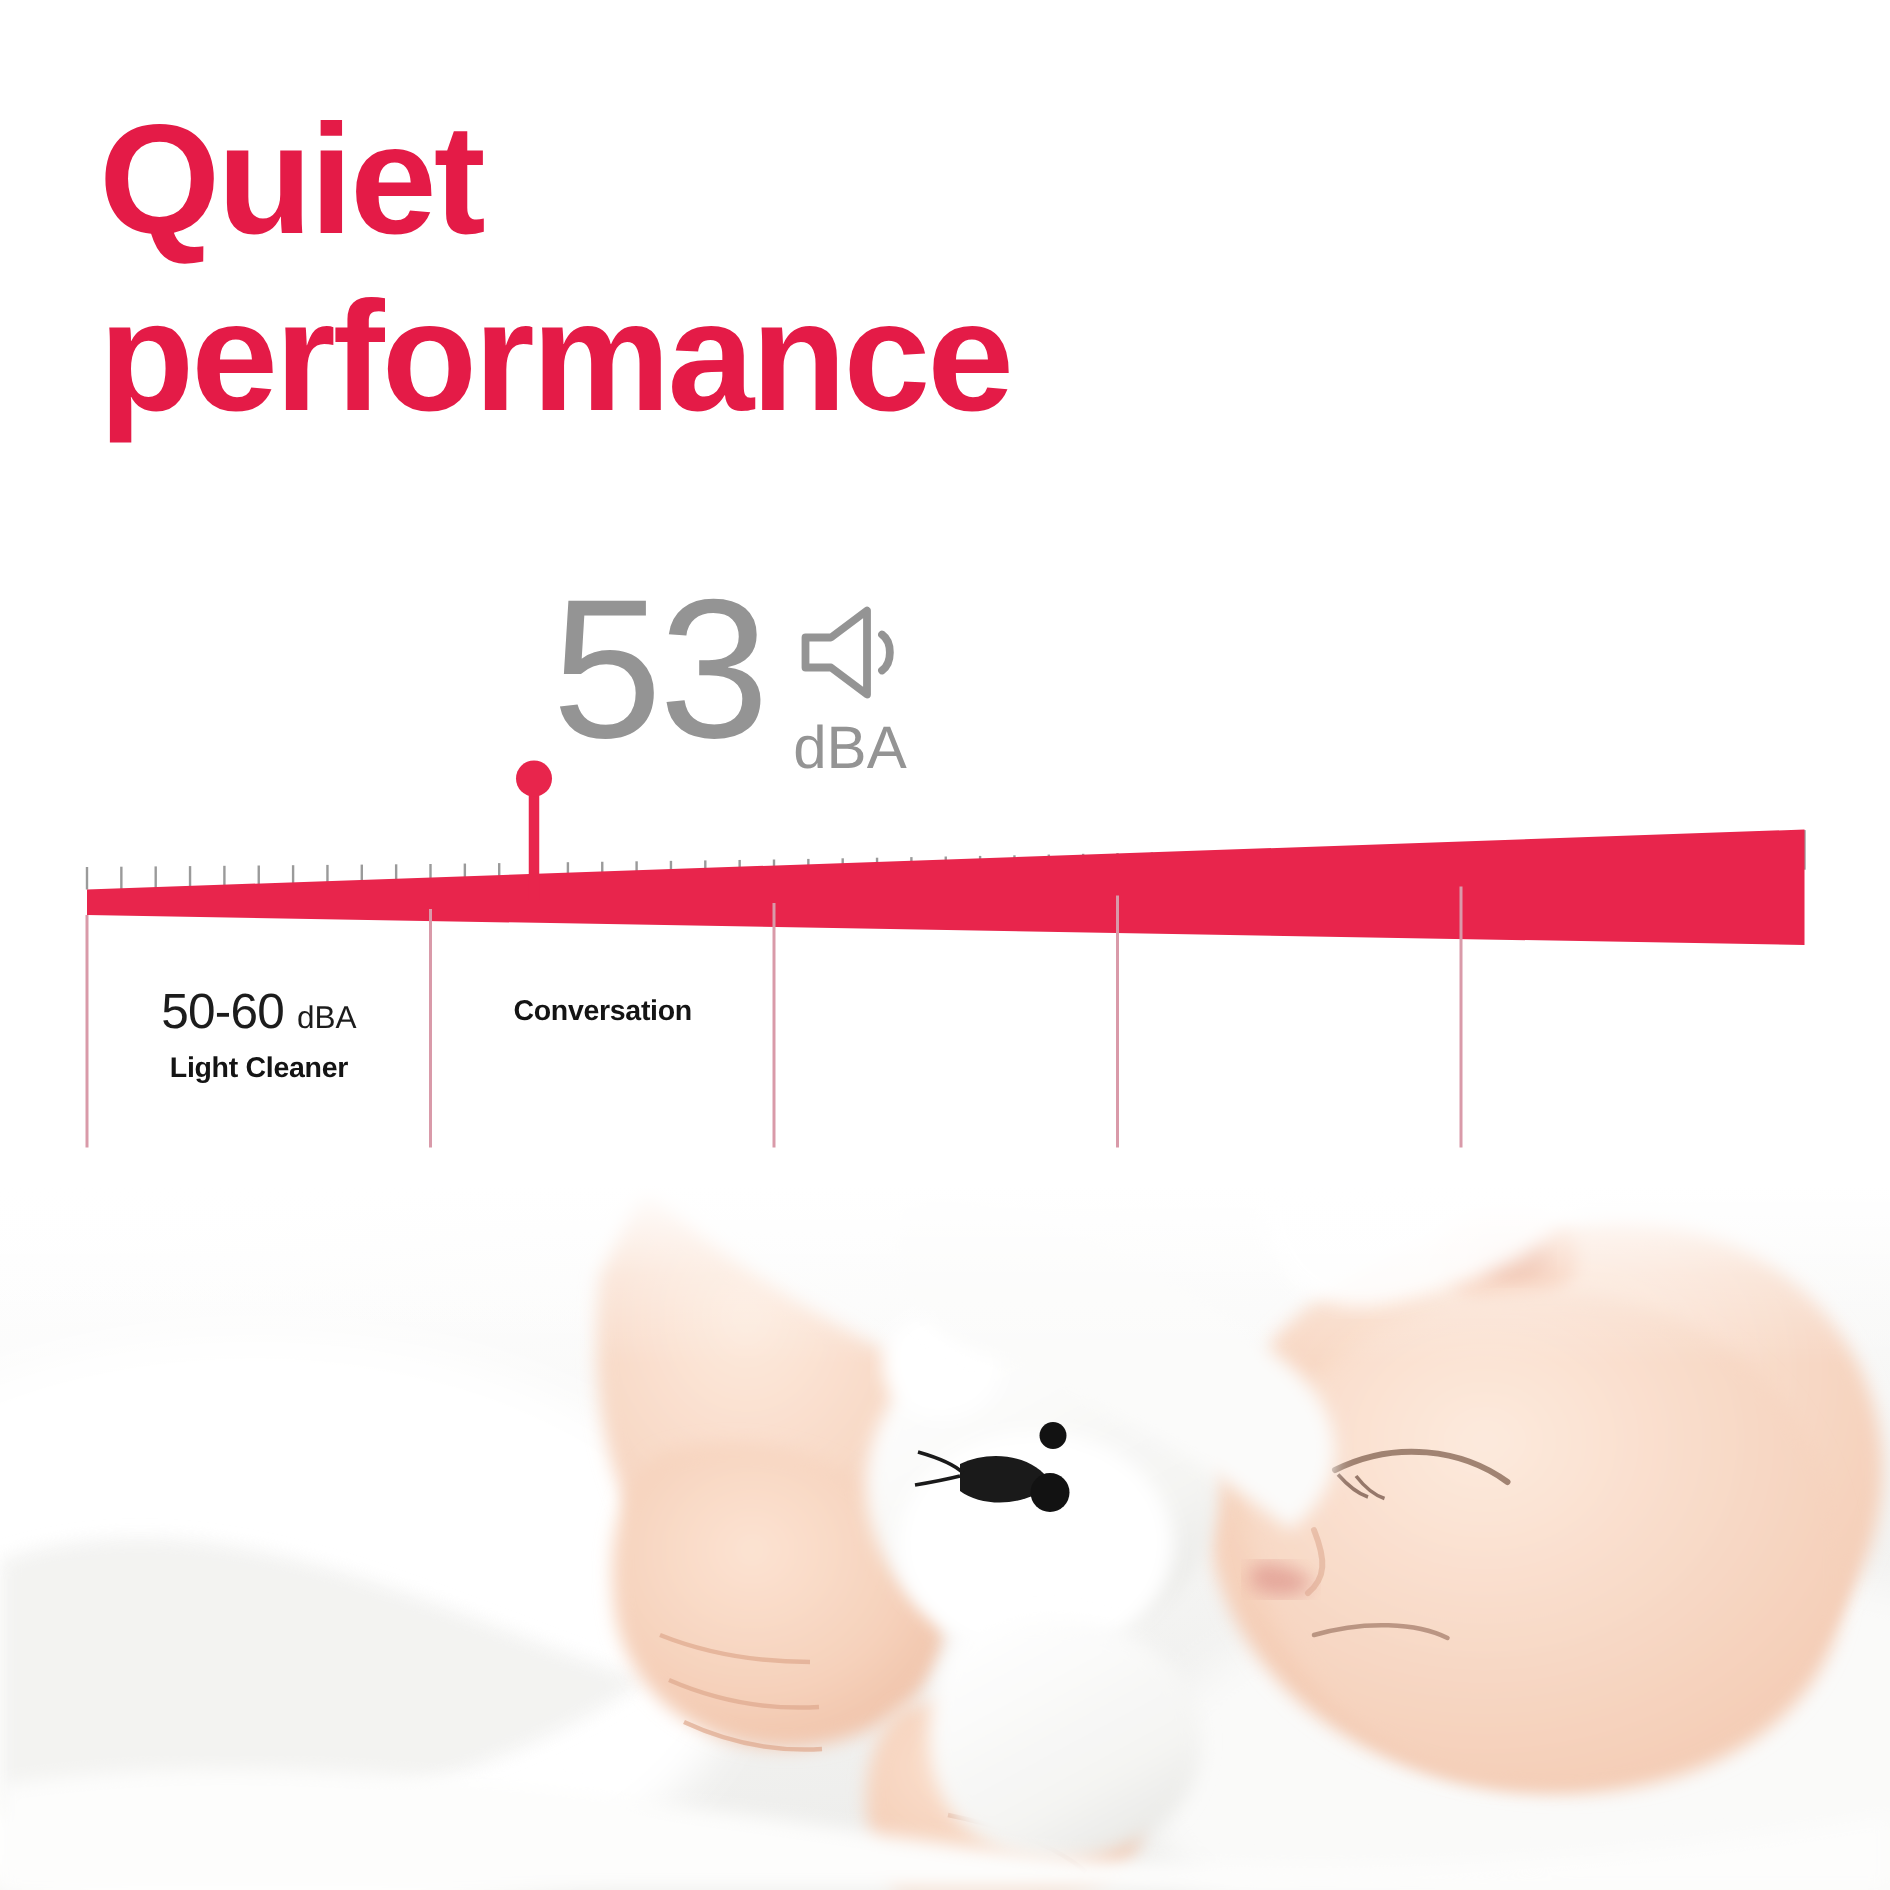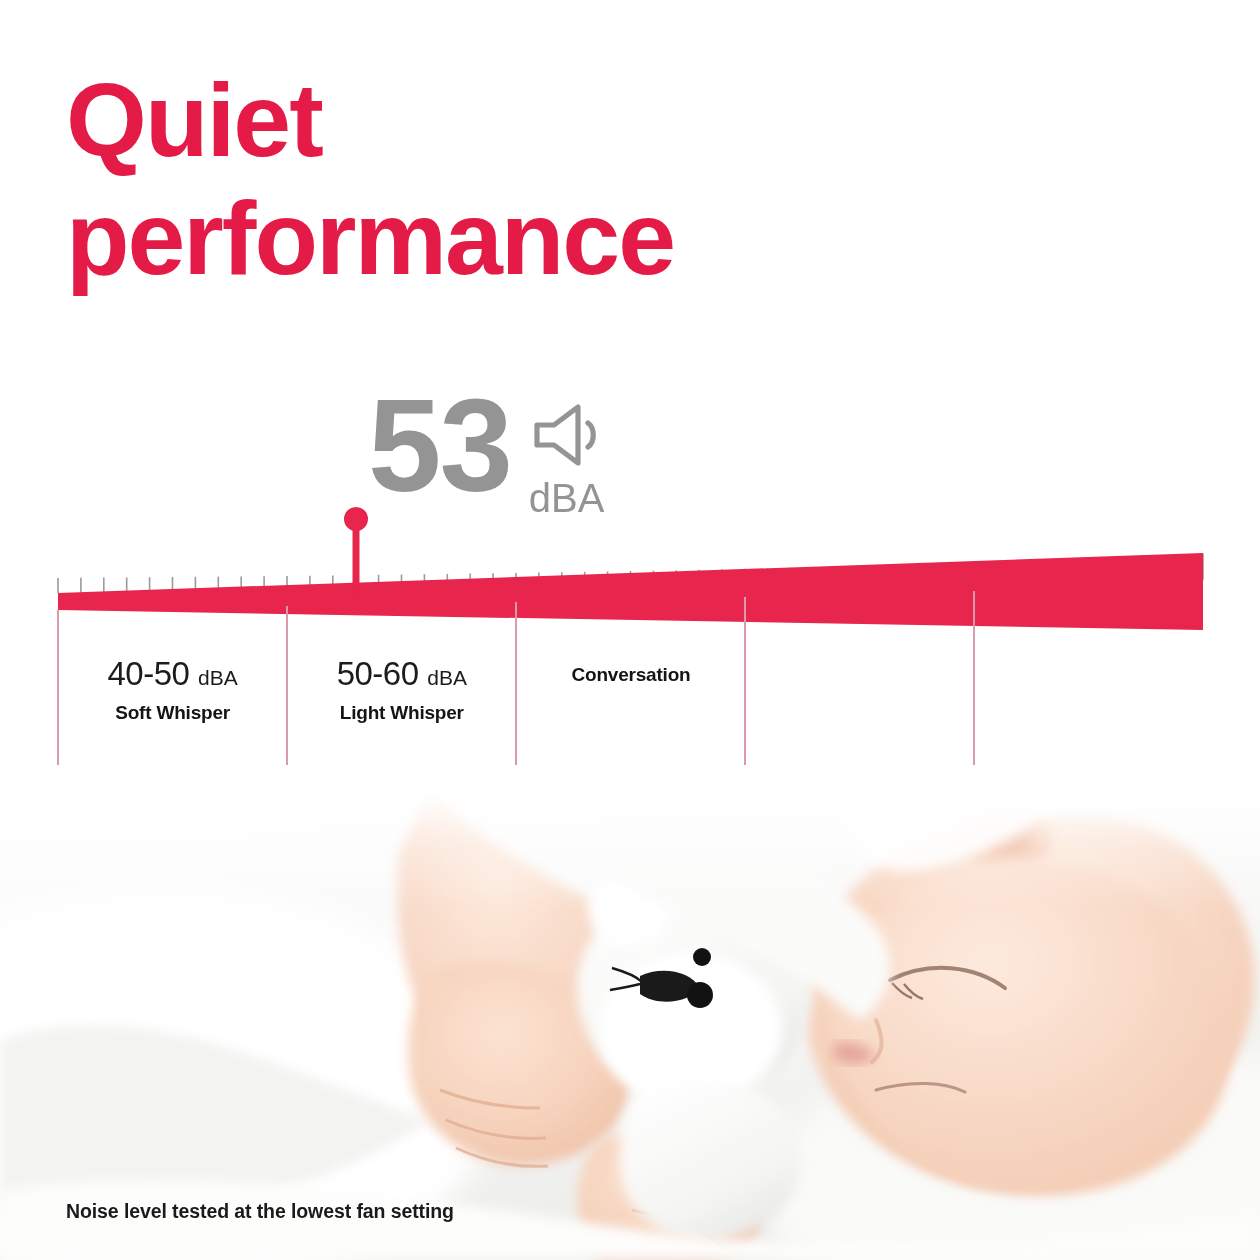--- a/index.html
+++ b/index.html
@@ -36,21 +36,21 @@
   
   .reading {
     position: absolute;
     left: 368px;
     top: 388px;
     display: flex;
     align-items: flex-start;
   }
   .reading-value {
     font-size: 132px;
-    font-weight: 700;
+    font-weight: 400;
     line-height: 0.88;
     color: #949494;
     letter-spacing: -2px;
   }
   .reading-right {
     margin-left: 18px;
     margin-top: 14px;
     display: flex;
     flex-direction: column;
     align-items: center;
@@ -221,34 +221,27 @@
 
       <g>
         <line x1="356" y1="20" x2="356" y2="100" stroke="#E8254C" stroke-width="7"></line>
         <circle cx="356" cy="19" r="12" fill="#E8254C"></circle>
       </g>
     </svg>
   </div>
 
   <div class="categories">
 
-    <div class="category">
-      <div class="cat-range">
-        <span>40-50</span>
-        <span class="unit">dBA</span>
-      </div>
-      <div class="cat-name">Soft Whisper</div>
-    </div>
 
     <div class="category">
       <div class="cat-range">
         <span>50-60</span>
         <span class="unit">dBA</span>
       </div>
-      <div class="cat-name">Light Whisper</div>
+      <div class="cat-name">Light Cleaner</div>
     </div>
 
     <div class="category">
       <div class="cat-name">Conversation</div>
     </div>
 
 
 
   </div>
 
@@ -350,15 +343,14 @@
                C 810 190, 730 140, 650 110 C 600 90, 580 40, 620 0 Z" fill="#FBFBFA" filter="url(#soft)"></path>
       <path d="M840 0 L1060 0 C 1040 40, 980 70, 920 80 C 870 88, 840 50, 840 0 Z" fill="#FFFFFF" opacity="0.9" filter="url(#soft)"></path>
 
       <path d="M0 400 C 200 370, 420 410, 640 440 C 860 468, 1080 452, 1260 420
                L1260 470 L0 470 Z" fill="#FDFDFC" filter="url(#soft)"></path>
 
       <rect x="0" y="0" width="1260" height="200" fill="url(#fadeTop)"></rect>
     </svg>
   </div>
 
-  <div class="caption">Noise level tested at the lowest fan setting</div>
 
 </div>
 
 </body></html>

